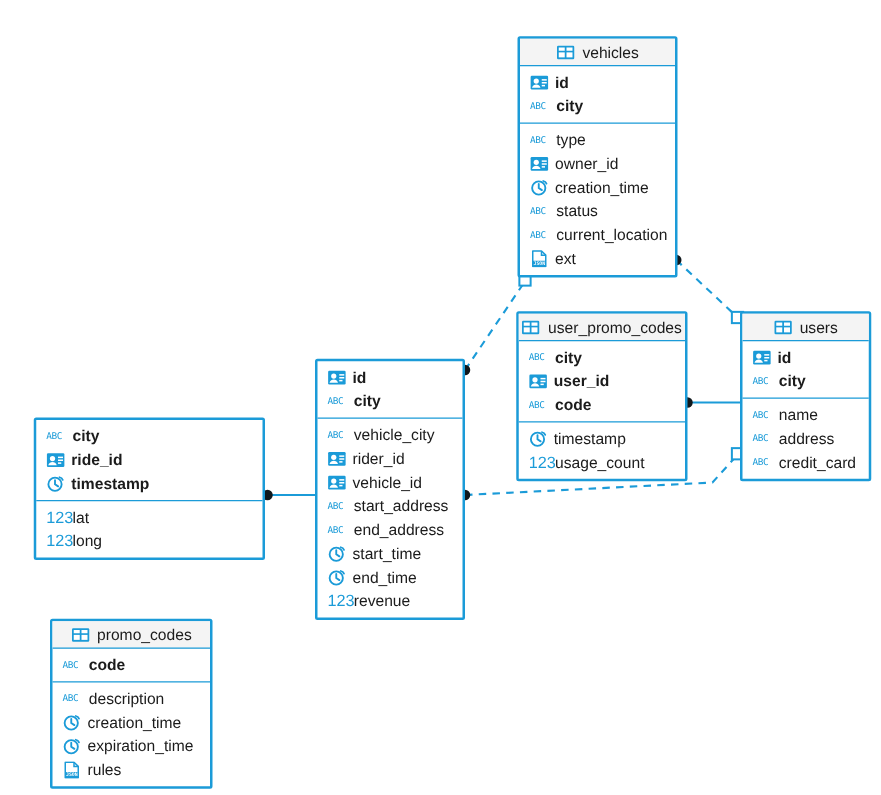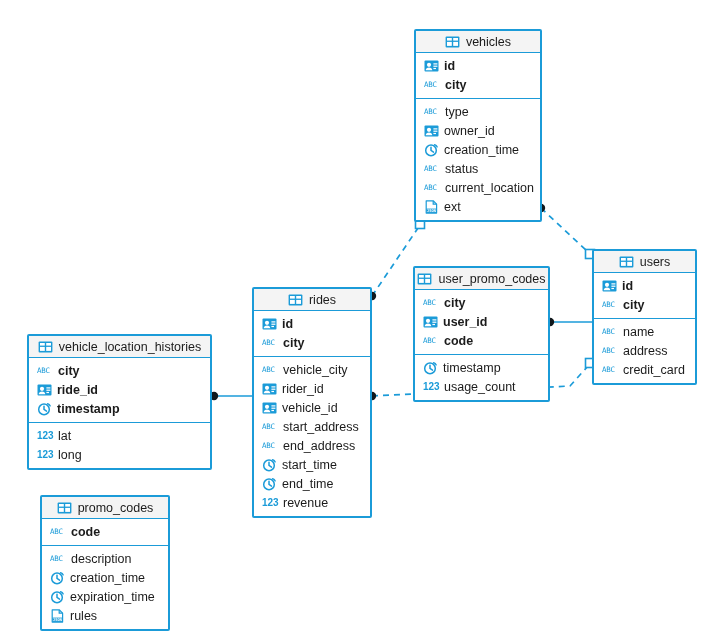--- a/index.html
+++ b/index.html
@@ -45,21 +45,21 @@
   .ico svg{display:block;}
   .ico-txt{
     width:16px;flex:0 0 16px;
     font-family:"DejaVu Sans Mono","Liberation Mono",monospace;
     font-size:7.5px;font-weight:normal;color:#1b9bd8;
     letter-spacing:-0.3px;line-height:14px;
   }
   .ico-num{
     width:16px;flex:0 0 16px;
     font-family:"Liberation Sans",sans-serif;
-    font-size:10px;font-weight:bold;color:#1b9bd8;
+    font-size:13px;font-weight:normal;color:#1b9bd8;
     line-height:14px;
   }
 
   
 </style>
 </head>
 <body>
 
 <div id="canvas">
   <svg id="wires" viewBox="0 0 705 636" xmlns="http://www.w3.org/2000/svg">
@@ -161,21 +161,21 @@
               <path d="M2.2 0.8h7l3.4 3.3v9H2.2z" fill="#ffffff" stroke="#1b9bd8" stroke-width="1.2" stroke-linejoin="round"></path>
               <path d="M9.2 0.9v3.3h3.3" fill="none" stroke="#1b9bd8" stroke-width="1.2"></path>
               <rect x="2.4" y="8.6" width="10.2" height="4.3" fill="#1b9bd8"></rect>
               <text x="7.5" y="12.2" font-size="3.9" font-family="DejaVu Sans Mono, monospace" font-weight="bold" fill="#ffffff" text-anchor="middle">JSON</text>
             </svg>
           </span>
           <span>ext</span>
         </div>
       </div>
     </div>
-    <div class="table-node" style="left: 413px; top: 249px; width: 137px; margin-top: 17px;">
+    <div class="table-node" style="left: 413px; top: 249px; width: 137px;">
       <div class="tbl-header">
         <span class="ico">
           <svg width="15" height="14" viewBox="0 0 15 14">
             <rect x="0.6" y="1.6" width="13.8" height="10.8" rx="1" fill="#1b9bd8"></rect>
             <rect x="2" y="3" width="4.8" height="2.6" fill="#ffffff"></rect>
             <rect x="8.2" y="3" width="4.8" height="2.6" fill="#ffffff"></rect>
             <rect x="2" y="6.9" width="4.8" height="4" fill="#ffffff"></rect>
             <rect x="8.2" y="6.9" width="4.8" height="4" fill="#ffffff"></rect>
           </svg>
         </span>
@@ -262,32 +262,20 @@
           <span class="ico-txt">ABC</span>
           <span>address</span>
         </div>
         <div class="field">
           <span class="ico-txt">ABC</span>
           <span>credit_card</span>
         </div>
       </div>
     </div>
     <div class="table-node" style="left: 252px; top: 287px; width: 120px;">
-      <div class="tbl-header">
-        <span class="ico">
-          <svg width="15" height="14" viewBox="0 0 15 14">
-            <rect x="0.6" y="1.6" width="13.8" height="10.8" rx="1" fill="#1b9bd8"></rect>
-            <rect x="2" y="3" width="4.8" height="2.6" fill="#ffffff"></rect>
-            <rect x="8.2" y="3" width="4.8" height="2.6" fill="#ffffff"></rect>
-            <rect x="2" y="6.9" width="4.8" height="4" fill="#ffffff"></rect>
-            <rect x="8.2" y="6.9" width="4.8" height="4" fill="#ffffff"></rect>
-          </svg>
-        </span>
-        <span>rides</span>
-      </div>
       <div class="tbl-section">
         <div class="field key">
           <span class="ico">
             <svg width="15" height="14" viewBox="0 0 15 14">
               <rect x="0.5" y="1.5" width="14" height="11" rx="1" fill="#1b9bd8"></rect>
               <circle cx="5" cy="5.8" r="2.1" fill="#ffffff"></circle>
               <path d="M1.6 11.2c0.5-2 2-2.7 3.4-2.7s2.9 0.7 3.4 2.7z" fill="#ffffff"></path>
               <rect x="9.4" y="4.3" width="4" height="1.2" fill="#ffffff"></rect>
               <rect x="9.4" y="6.6" width="4" height="1.2" fill="#ffffff"></rect>
               <rect x="9.4" y="8.9" width="2.6" height="1.2" fill="#ffffff"></rect>
@@ -359,32 +347,20 @@
           </span>
           <span>end_time</span>
         </div>
         <div class="field">
           <span class="ico-num">123</span>
           <span>revenue</span>
         </div>
       </div>
     </div>
     <div class="table-node" style="left: 27px; top: 334px; width: 185px;">
-      <div class="tbl-header">
-        <span class="ico">
-          <svg width="15" height="14" viewBox="0 0 15 14">
-            <rect x="0.6" y="1.6" width="13.8" height="10.8" rx="1" fill="#1b9bd8"></rect>
-            <rect x="2" y="3" width="4.8" height="2.6" fill="#ffffff"></rect>
-            <rect x="8.2" y="3" width="4.8" height="2.6" fill="#ffffff"></rect>
-            <rect x="2" y="6.9" width="4.8" height="4" fill="#ffffff"></rect>
-            <rect x="8.2" y="6.9" width="4.8" height="4" fill="#ffffff"></rect>
-          </svg>
-        </span>
-        <span>vehicle_location_histories</span>
-      </div>
       <div class="tbl-section">
         <div class="field key">
           <span class="ico-txt">ABC</span>
           <span>city</span>
         </div>
         <div class="field key">
           <span class="ico">
             <svg width="15" height="14" viewBox="0 0 15 14">
               <rect x="0.5" y="1.5" width="14" height="11" rx="1" fill="#1b9bd8"></rect>
               <circle cx="5" cy="5.8" r="2.1" fill="#ffffff"></circle>

